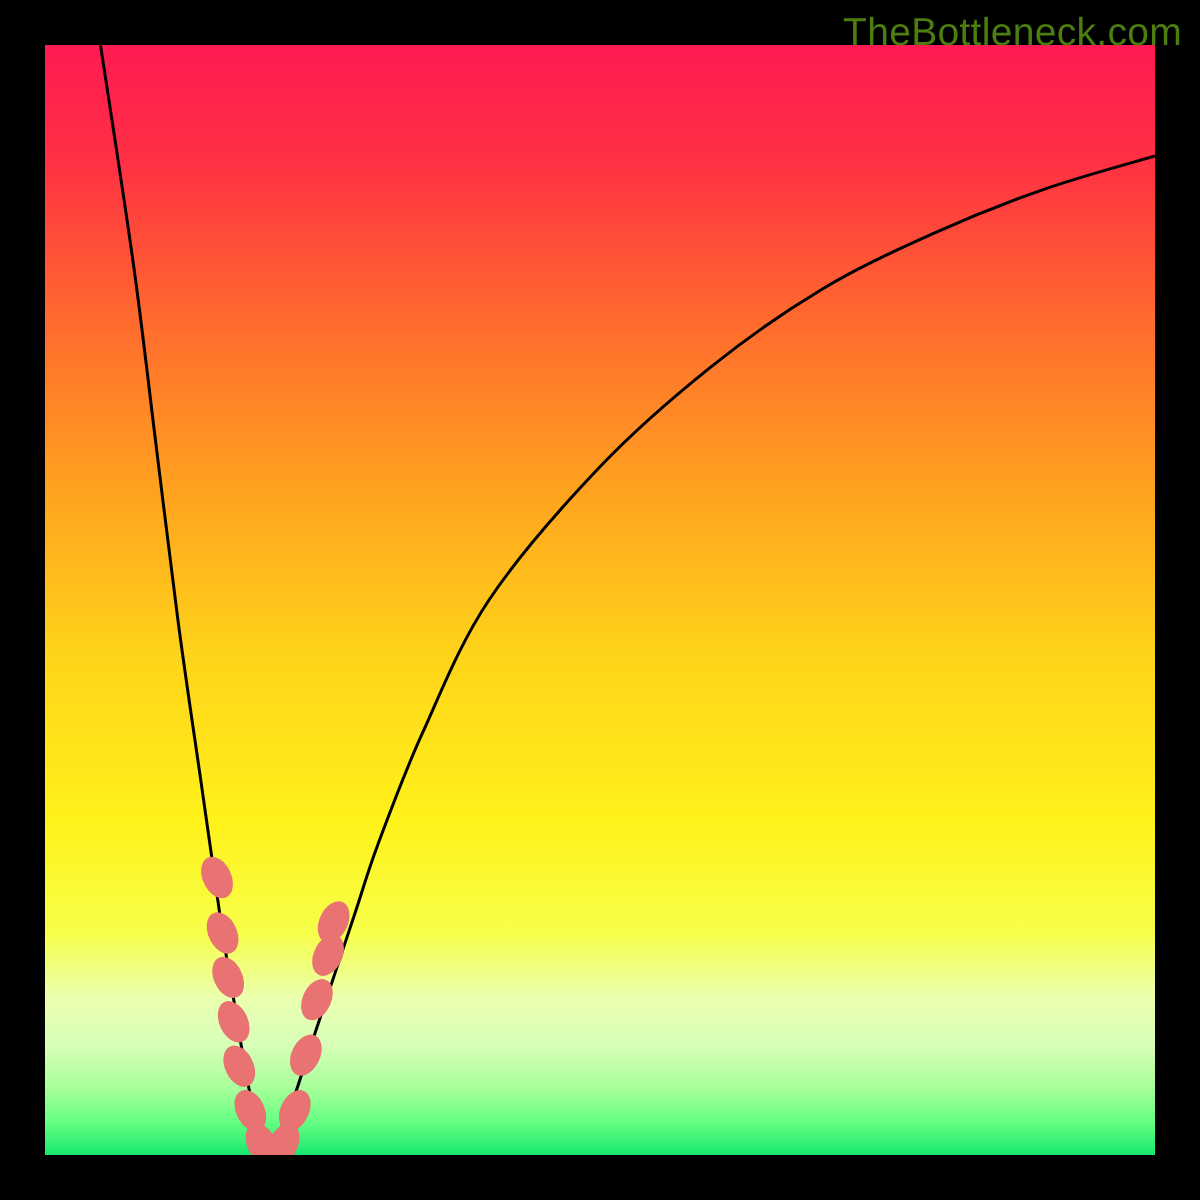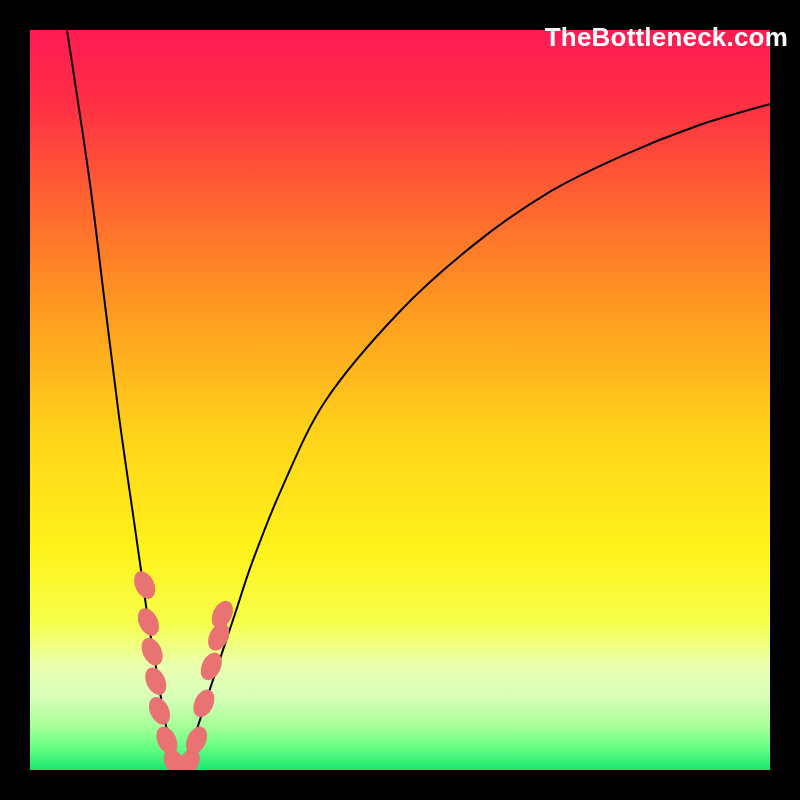--- a/index.html
+++ b/index.html
@@ -28,25 +28,24 @@
     overflow: hidden;
   }
   .gradient {
     position: absolute;
     inset: 0;
   }
   .watermark {
     position: absolute;
     top: 6px;
     right: 12px;
-    color: #ffffff;
+    color: #4d7c0f;
     font-size: 26px;
     letter-spacing: 0.2px;
-    font-weight: 700;
-    margin-top: 16px;
+    font-weight: 400;
   }
   svg.curve {
     position: absolute;
     inset: 0;
   }
 </style>
 </head>
 <body>
 
 <div class="frame">

